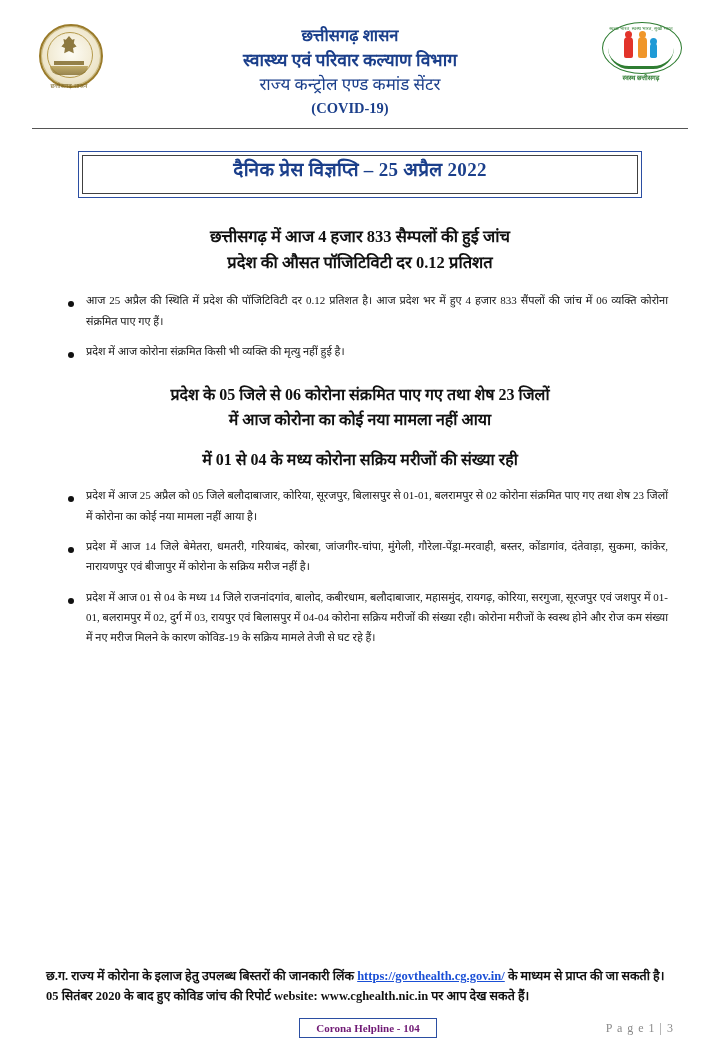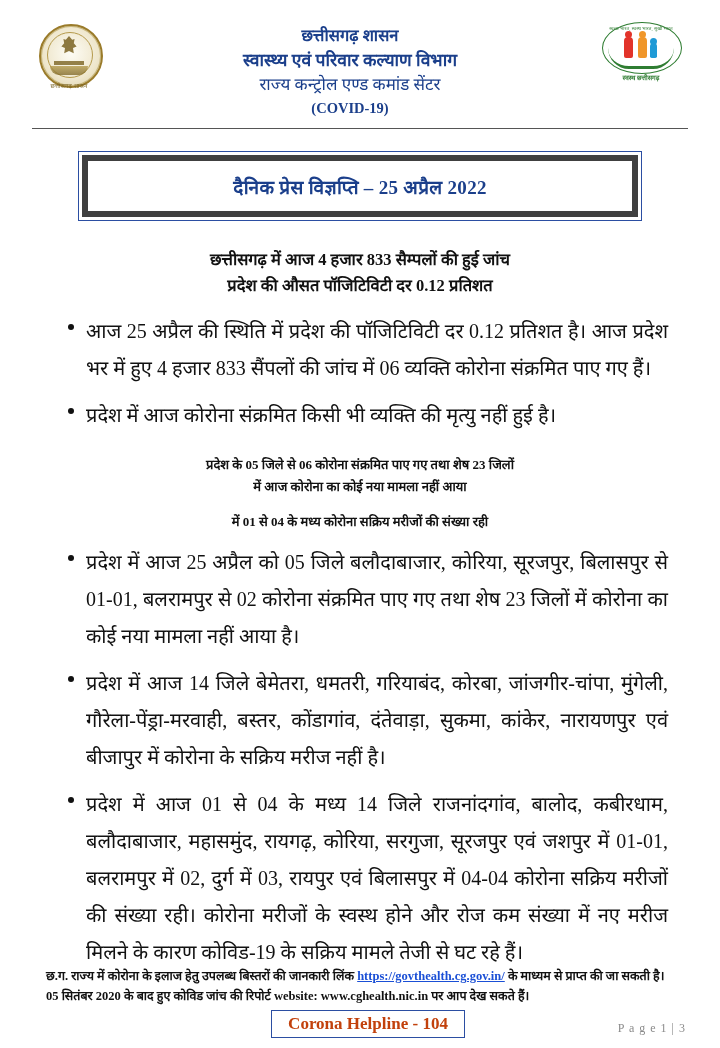--- a/index.html
+++ b/index.html
@@ -192,59 +192,59 @@
     margin: 8px 2px 0 2px;
   }
 
   
   .date-banner-wrap {
     margin: 22px 48px 0 48px;
     border: 1.5px solid #2b4ea2;
     padding: 3px;
   }
   .date-banner {
-    border: 6px solid #404040;
-    text-align: center;
-    padding: 13px 0 11px 0;
+    border: 1px solid #404040;
+    text-align: center;
+    padding: 0 0 11px 0;
   }
   .date-banner .txt {
     font-size: 19px;
     font-weight: bold;
     color: #1b3f8b;
     letter-spacing: .3px;
   }
 
   
   .headline {
     text-align: center;
     font-size: 16.5px;
     font-weight: bold;
     color: #111;
     line-height: 1.6;
     margin: 26px 28px 0 28px;
   }
   .section-head {
     text-align: center;
-    font-size: 13px;
+    font-size: 16px;
     font-weight: bold;
     color: #111;
     line-height: 1.62;
     margin: 20px 16px 0 16px;
   }
   .section-head.tight { margin-top: 14px; }
 
   
   ul.bullets {
     list-style: none;
     margin: 14px 0 0 0;
     padding: 0 22px 0 56px;
   }
   ul.bullets li {
     position: relative;
-    font-size: 20px;
+    font-size: 11px;
     line-height: 1.85;
     text-align: justify;
     margin-bottom: 10px;
     color: #111;
   }
   ul.bullets li::before {
     content: "";
     position: absolute;
     left: -18px;
     top: 11px;
@@ -277,28 +277,28 @@
     display: flex;
     align-items: flex-end;
     justify-content: center;
     margin-top: 8px;
     position: relative;
     height: 24px;
   }
   .helpline {
     border: 1.4px solid #2b4ea2;
     padding: 3px 16px;
-    font-size: 17px;
-    font-weight: bold;
-    color: #c2410c;
+    font-size: 11px;
+    font-weight: bold;
+    color: #701a75;
     background: #fff;
   }
   .page-no {
     position: absolute;
-    right: 4px;
+    right: 16px;
     bottom: 2px;
     font-size: 12px;
     color: #8a8a8a;
     letter-spacing: 1px;
   }
 </style>
 </head>
 <body>
 
 <div class="page">

